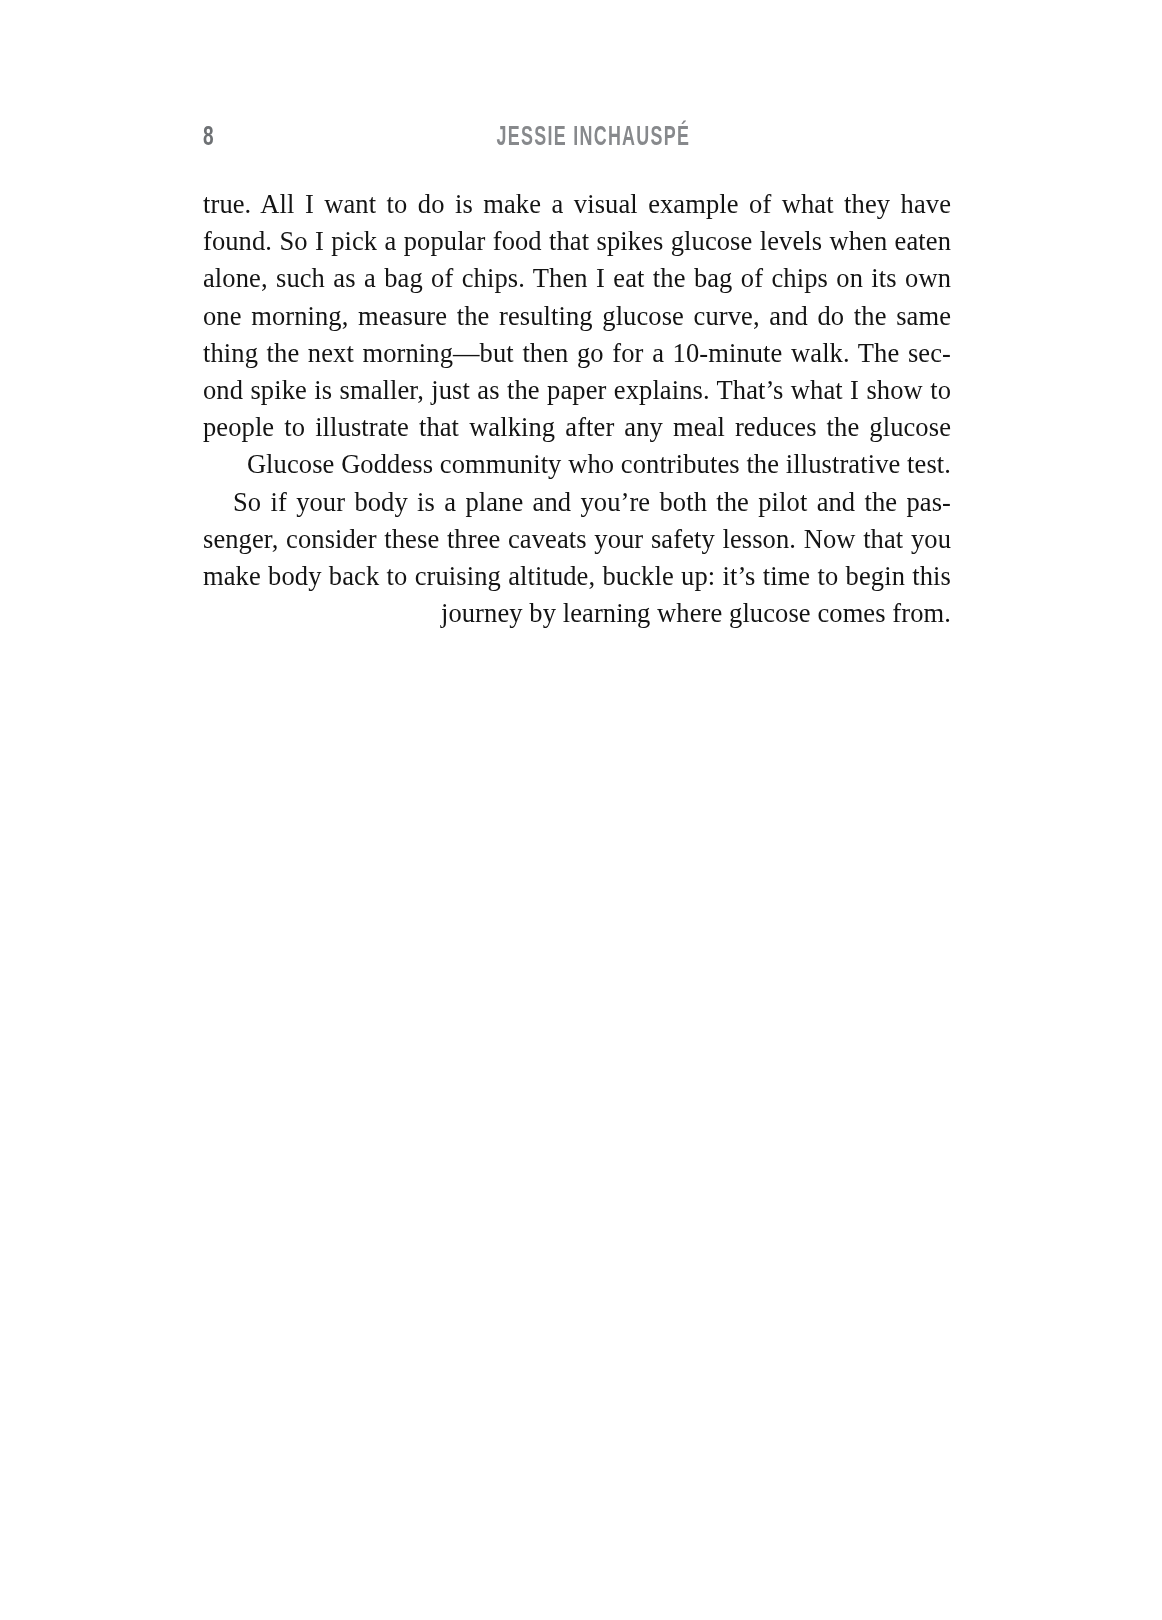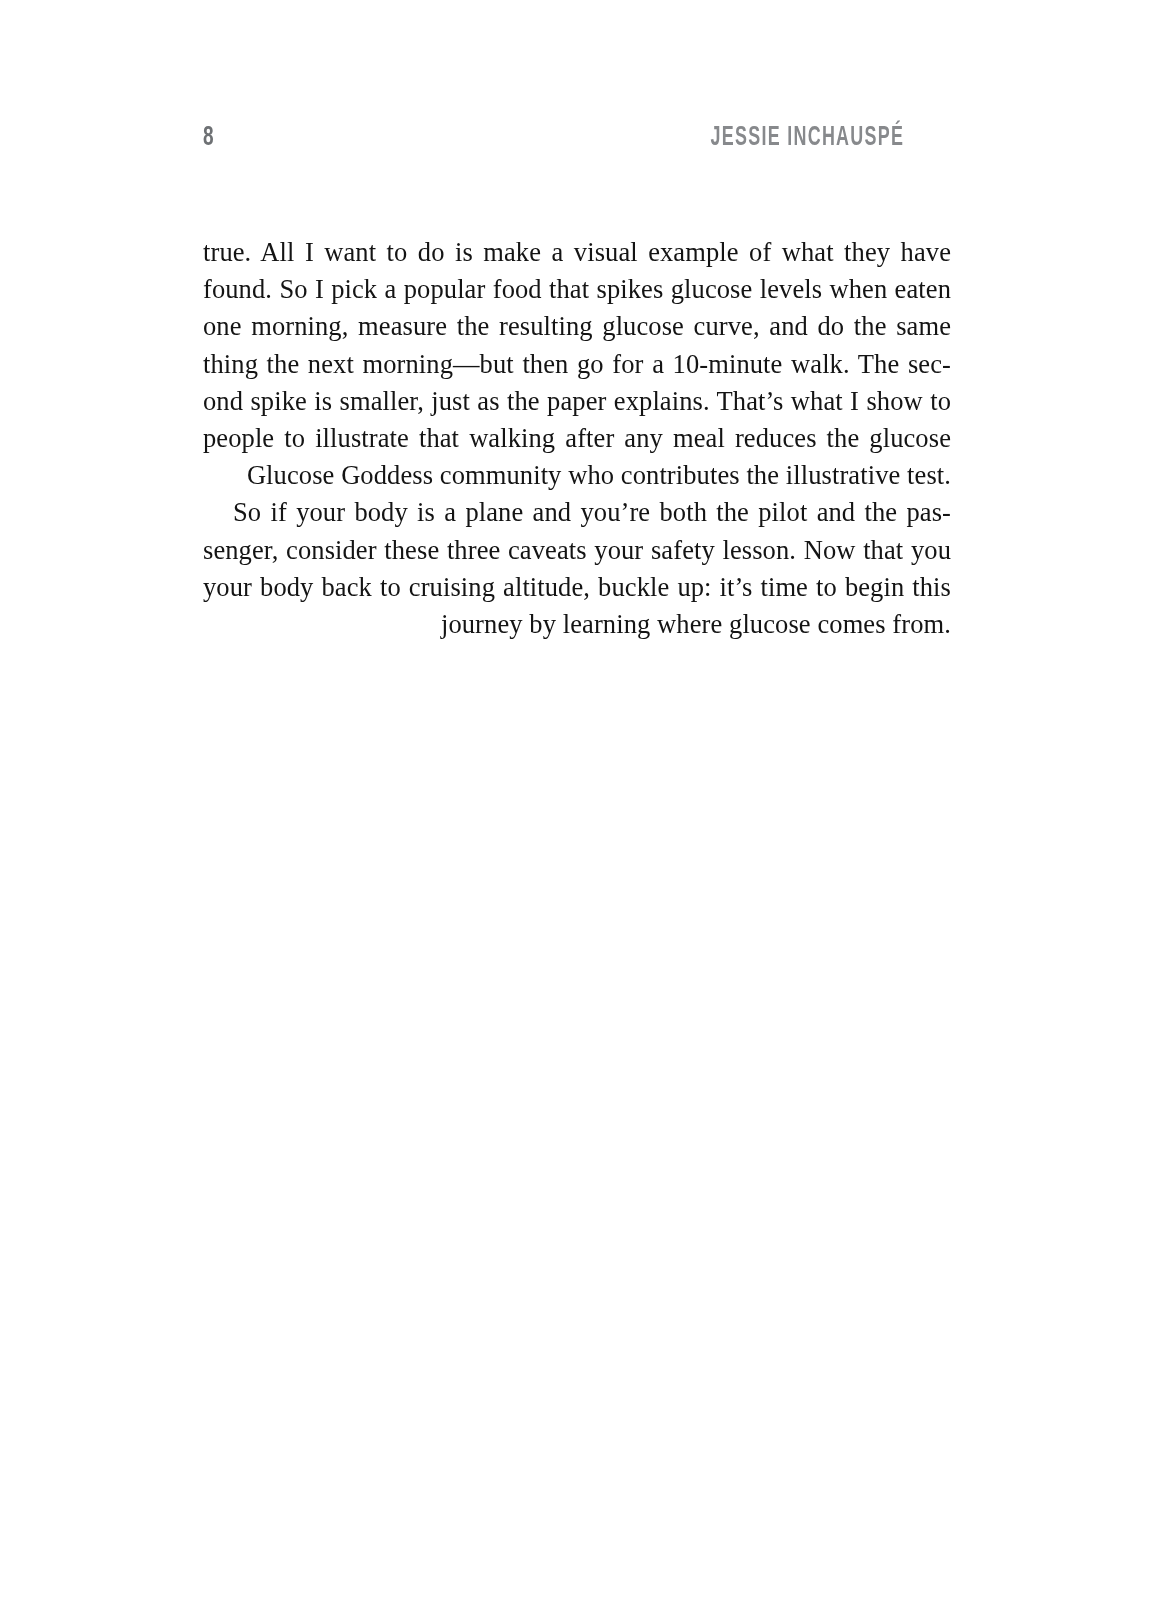--- a/index.html
+++ b/index.html
@@ -30,24 +30,24 @@
     font-weight: 700;
     font-size: 28px;
     line-height: 26px;
     color: #6e7174;
     transform: scaleX(0.68);
     transform-origin: left center;
     display: inline-block;
   }
   .head-title-wrap {
     position: absolute;
-    left: 8px;
+    left: 16px;
     top: 0;
     width: 100%;
-    text-align: right;
+    text-align: center;
     line-height: 26px;
   }
   .head-title {
     display: inline-block;
     font-family: "Liberation Sans", sans-serif;
     font-weight: 700;
     font-size: 28px;
     letter-spacing: 2px;
     color: #87898c;
     transform: scaleX(0.64);
@@ -56,21 +56,20 @@
   }
   .body-text {
     position: absolute;
     left: 203px;
     top: 186px;
     width: 748px;
     font-size: 26.5px;
     line-height: 37.2px;
     color: #141414;
     letter-spacing: 0.1px;
-    margin-top: 48px;
   }
   .line {
     white-space: normal;
     text-align: right;
   }
   .line.just {
     text-align: justify;
     text-align-last: justify;
   }
   .line.indent {
@@ -85,24 +84,25 @@
   <div class="running-head">
     <span class="folio">8</span>
     <div class="head-title-wrap">
       <span class="head-title">JESSIE INCHAUSPÉ</span>
     </div>
   </div>
 
   <div class="body-text">
       <div class="line just">true. All I want to do is make a visual example of what they have</div>
       <div class="line just">found. So I pick a popular food that spikes glucose levels when eaten</div>
+      <div class="line just">alone, such as a bag of chips. Then I eat the bag of chips on its own</div>
       <div class="line just">one morning, measure the resulting glucose curve, and do the same</div>
       <div class="line just">thing the next morning—but then go for a 10-minute walk. The sec-</div>
       <div class="line just">ond spike is smaller, just as the paper explains. That’s what I show to</div>
       <div class="line just">people to illustrate that walking after any meal reduces the glucose</div>
       <div class="line">Glucose Goddess community who contributes the illustrative test.</div>
       <div class="line just indent">So if your body is a plane and you’re both the pilot and the pas-</div>
       <div class="line just">senger, consider these three caveats your safety lesson. Now that you</div>
-      <div class="line just">your body back to cruising altitude, buckle up: it’s time to begin this</div>
+      <div class="line just">make body back to cruising altitude, buckle up: it’s time to begin this</div>
       <div class="line">journey by learning where glucose comes from.</div>
     </div>
 
 </div>
 
 </body></html>

